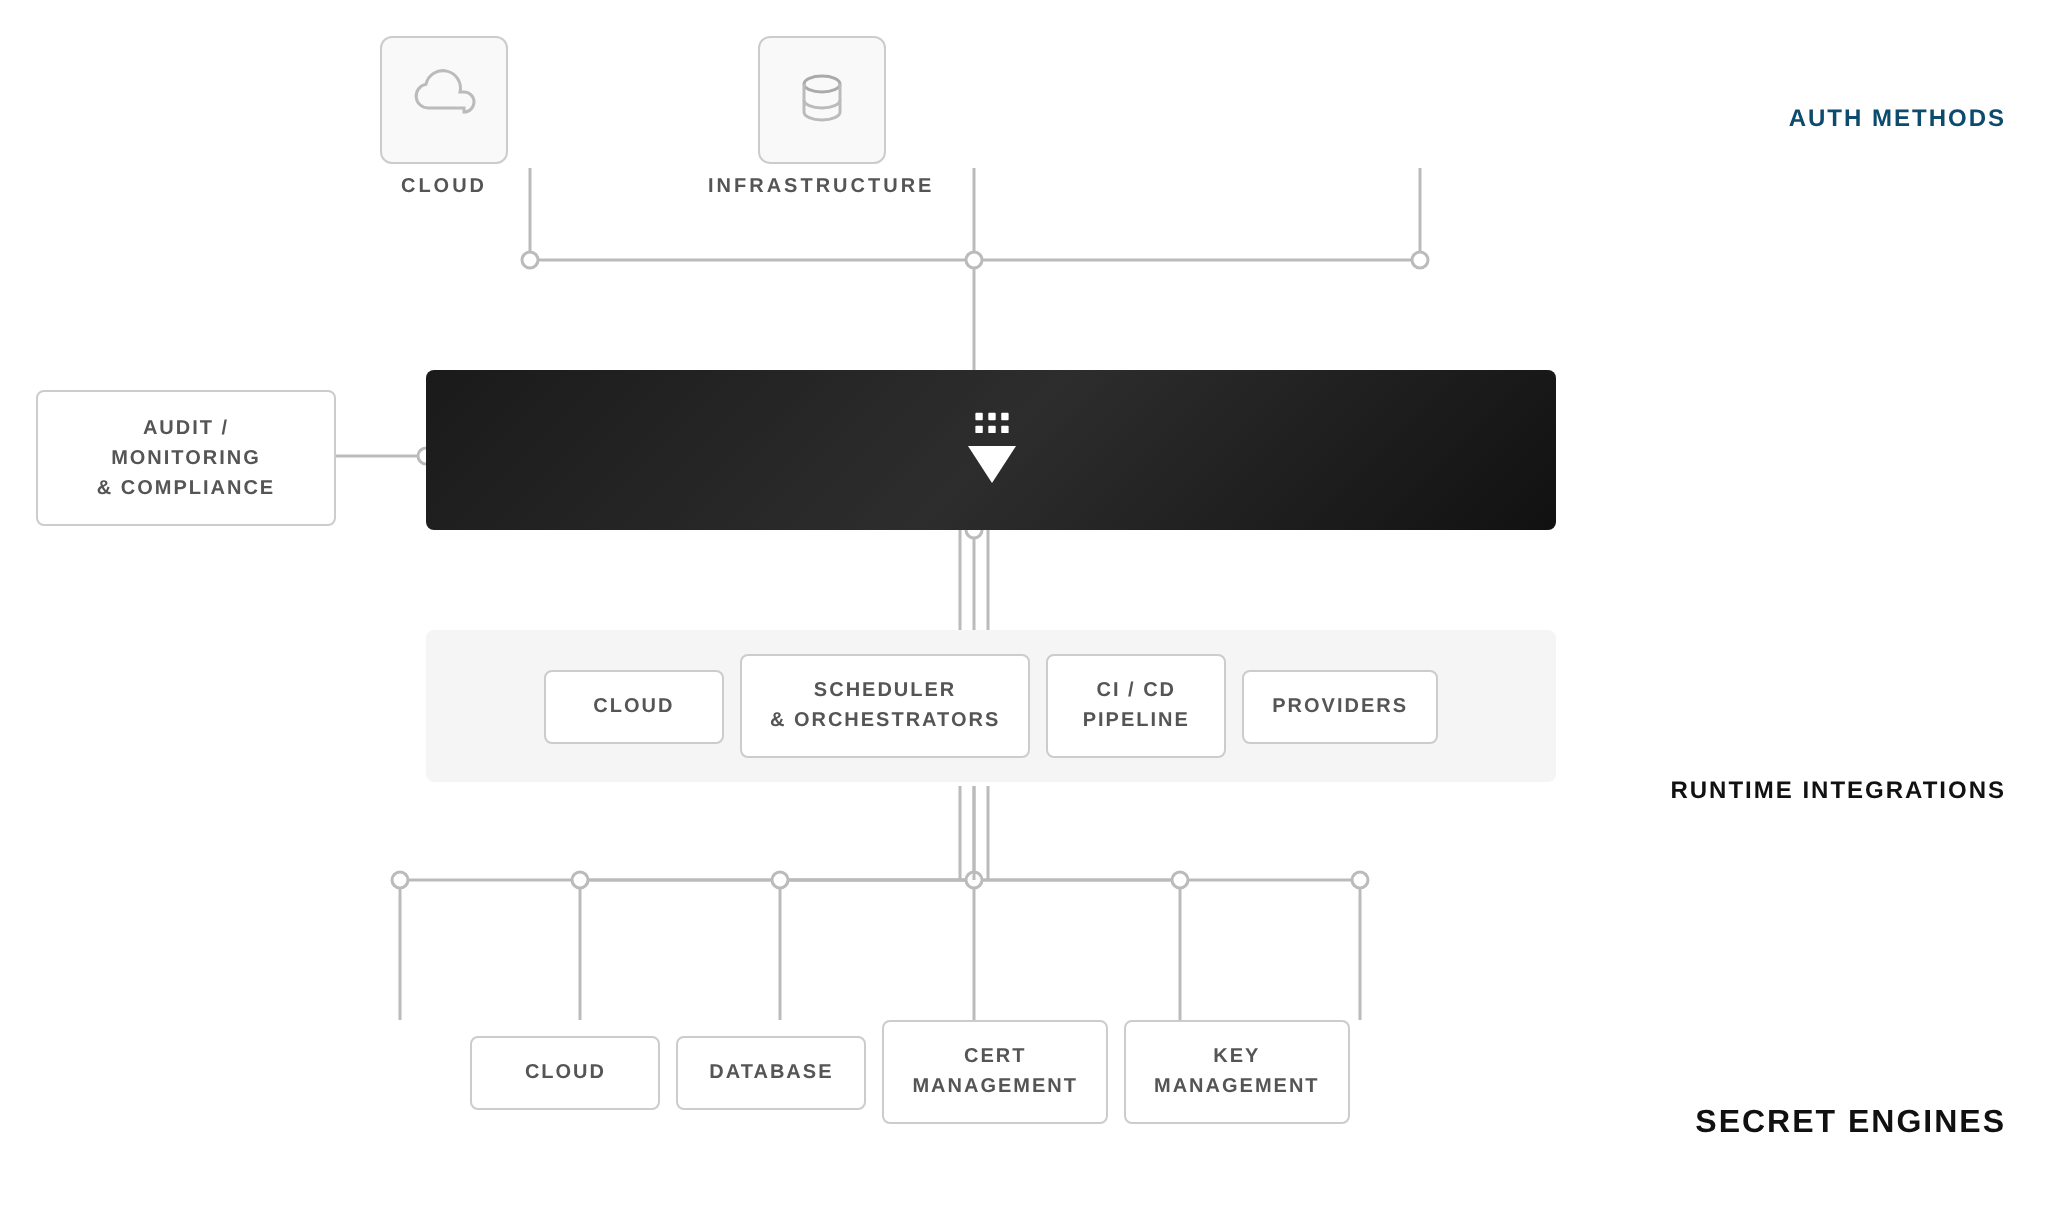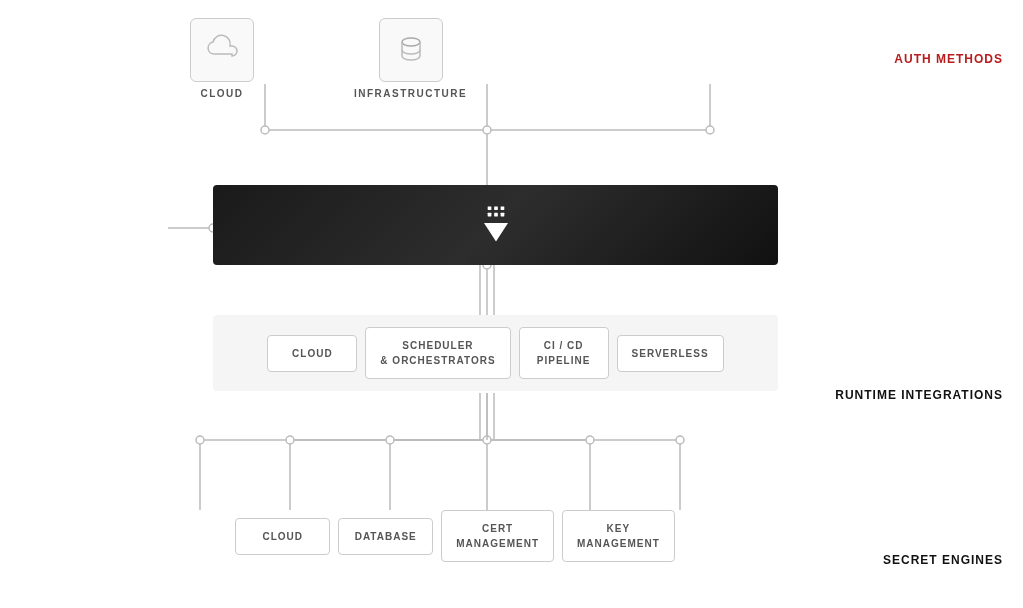--- a/index.html
+++ b/index.html
@@ -19,21 +19,21 @@
     }
 
     
     .auth-methods-label {
       position: absolute;
       right: 20px;
       top: 52px;
       font-weight: 800;
       font-size: 12px;
       letter-spacing: 1px;
-      color: #b91c1c;
+      color: #0c4a6e;
     }
 
     
     .top-icons-row {
       position: absolute;
       top: 18px;
       left: 190px;
       display: flex;
       gap: 100px;
       align-items: center;
@@ -151,21 +151,21 @@
       min-width: 90px;
       line-height: 1.5;
     }
 
     
     .secret-label {
       position: absolute;
       right: 20px;
       top: 553px;
       font-weight: 800;
-      font-size: 12px;
+      font-size: 16px;
       letter-spacing: 1px;
       color: #111;
     }
 
     
     .secret-row {
       position: absolute;
       top: 510px;
       left: 130px;
       width: 650px;
@@ -285,20 +285,23 @@
         <svg width="36" height="36" viewBox="0 0 36 36">
           <ellipse cx="18" cy="10" rx="9" ry="4" stroke="#aaa" stroke-width="1.5" fill="none"></ellipse>
           <path d="M9 10v8c0 2.2 4 4 9 4s9-1.8 9-4v-8" stroke="#aaa" stroke-width="1.5" fill="none"></path>
           <path d="M9 18v6c0 2.2 4 4 9 4s9-1.8 9-4v-6" stroke="#aaa" stroke-width="1.5" fill="none"></path>
         </svg>
       </div>
       <span class="icon-label">INFRASTRUCTURE</span>
     </div>
   </div>
 
+  <div class="audit-box">
+    <div class="audit-box-text">AUDIT /<br>MONITORING<br>&amp; COMPLIANCE</div>
+  </div>
 
   <div class="vault-bar">
     <div class="vault-icon">
       <svg width="52" height="52" viewBox="0 0 52 52">
 
         <g>
 
           <rect x="17" y="8" width="4" height="4" rx="0.5" fill="white"></rect>
           <rect x="24" y="8" width="4" height="4" rx="0.5" fill="white"></rect>
           <rect x="31" y="8" width="4" height="4" rx="0.5" fill="white"></rect>
@@ -311,21 +314,21 @@
       </svg>
     </div>
   </div>
 
   <div class="runtime-label">RUNTIME INTEGRATIONS</div>
 
   <div class="runtime-row">
     <div class="runtime-box">CLOUD</div>
     <div class="runtime-box">SCHEDULER<br>&amp; ORCHESTRATORS</div>
     <div class="runtime-box">CI / CD<br>PIPELINE</div>
-    <div class="runtime-box">SERVERLESS</div>
+    <div class="runtime-box">PROVIDERS</div>
   </div>
 
   <div class="secret-label">SECRET ENGINES</div>
 
   <div class="secret-row">
     <div class="secret-box">CLOUD</div>
     <div class="secret-box">DATABASE</div>
     <div class="secret-box">CERT<br>MANAGEMENT</div>
     <div class="secret-box">KEY<br>MANAGEMENT</div>
   </div>

